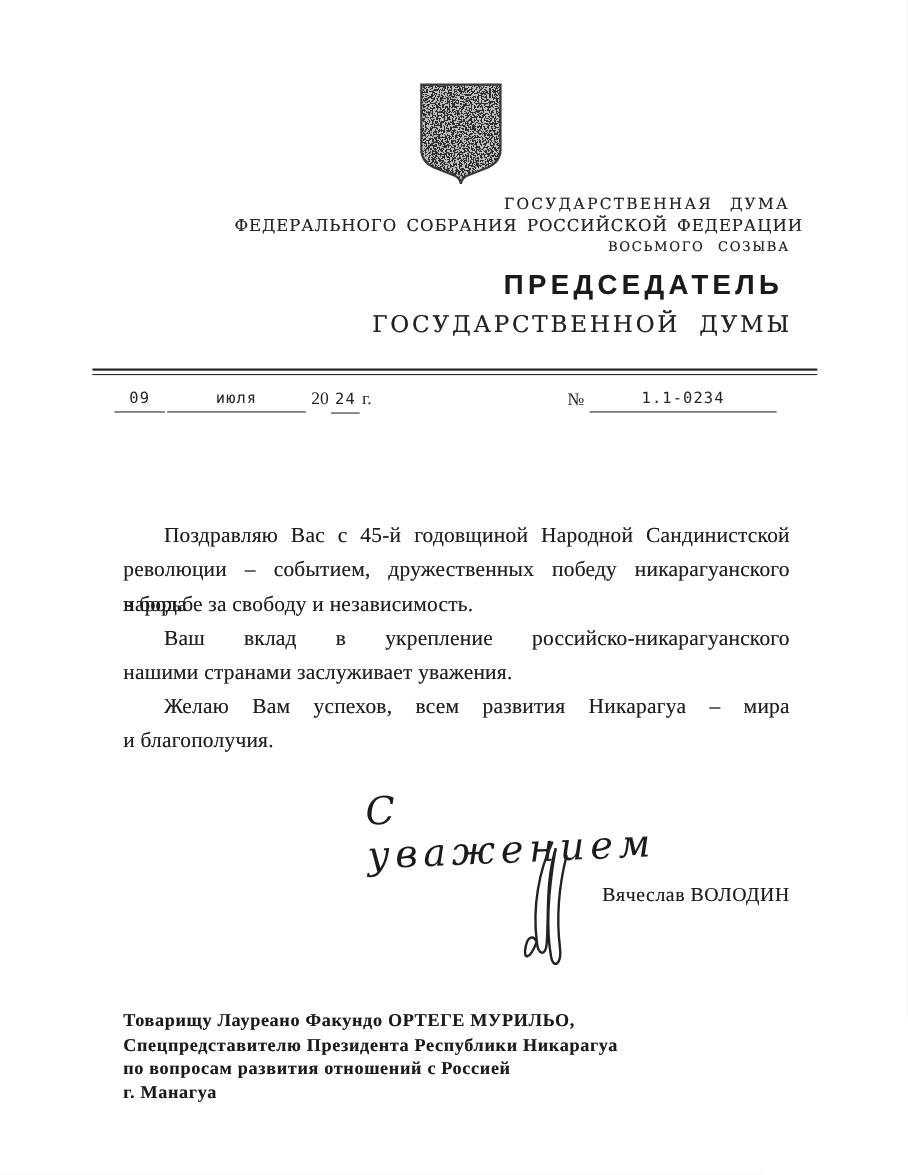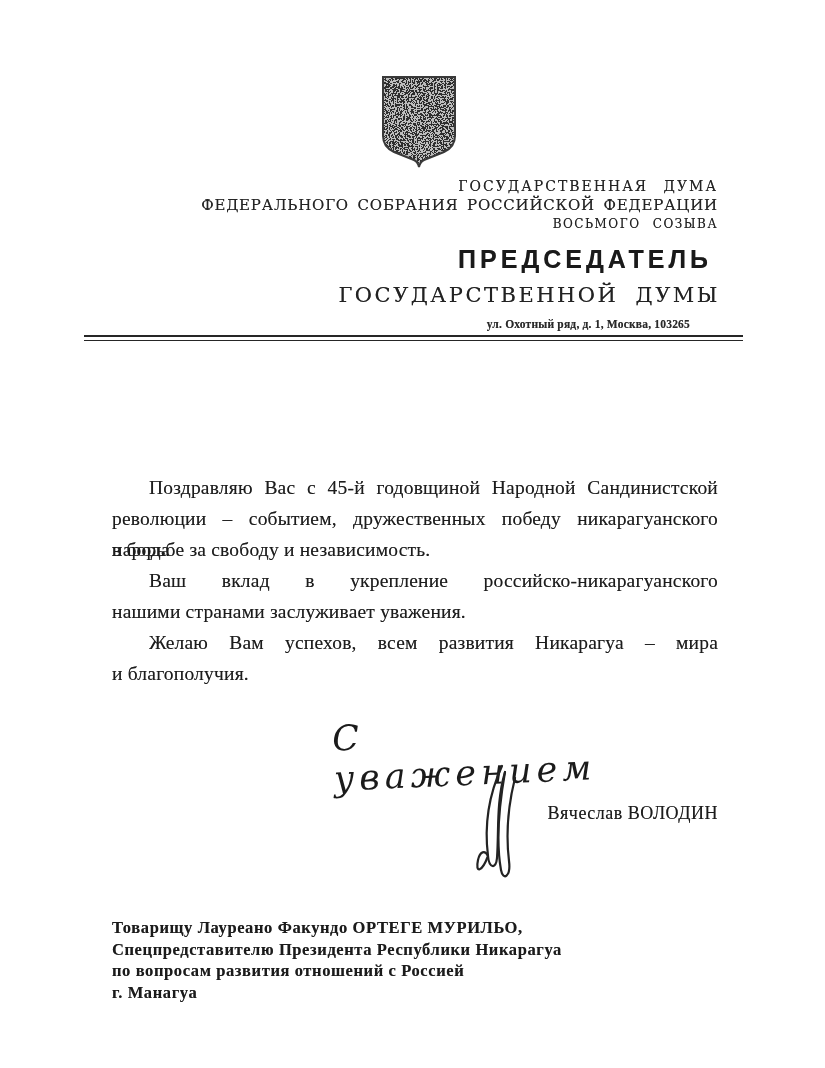--- a/index.html
+++ b/index.html
@@ -6,21 +6,21 @@
   .page{
     position:relative;width:825px;height:1068px;background:#ffffff;
     margin:0 auto;overflow:hidden;
     font-family:"Liberation Serif", serif;color:#1d1d1d;
   }
   .abs{position:absolute;}
   .ctr{text-align:right;}
   
   .org1{top:178px;left:118px;width:600px;font-family:"DejaVu Serif",serif;
         font-size:14px;letter-spacing:2px;word-spacing:9px;color:#242424;}
-  .org2{top:196px;left:118px;width:600px;font-family:"DejaVu Serif",serif;
+  .org2{top:196px;left:130px;width:600px;font-family:"DejaVu Serif",serif;
         font-size:15px;letter-spacing:0.8px;word-spacing:3px;color:#242424;}
   .org3{top:217px;left:118px;width:600px;font-family:"DejaVu Serif",serif;
         font-size:12px;letter-spacing:1.5px;word-spacing:7px;color:#242424;}
   .head1{top:245px;left:112px;width:600px;font-family:Liberation Sans, sans-serif;
          font-weight:bold;font-size:25px;letter-spacing:4px;color:#1a1a1a;}
   .head2{top:283px;left:120px;width:600px;font-family:"DejaVu Serif",serif;
          font-size:21px;letter-spacing:2.5px;word-spacing:8px;color:#222;}
   .addr{top:318px;left:90px;width:600px;font-size:11.5px;font-weight:bold;
         letter-spacing:0.2px;color:#2a2a2a;}
   .rule{top:335px;left:84px;width:659px;height:3px;
@@ -83,23 +83,31 @@
       </g>
       <path d="M7,3 H79 V62 Q79,73 68,78 L48,86 Q44,88 43,93 Q42,88 38,86 L18,78 Q7,73 7,62 Z" fill="none" stroke="#3a3a3a" stroke-width="2"></path>
     </svg>
   </div>
 
   <div class="abs ctr org1 soft">ГОСУДАРСТВЕННАЯ ДУМА</div>
   <div class="abs ctr org2 soft">ФЕДЕРАЛЬНОГО СОБРАНИЯ РОССИЙСКОЙ ФЕДЕРАЦИИ</div>
   <div class="abs ctr org3 soft">ВОСЬМОГО СОЗЫВА</div>
   <div class="abs ctr head1 soft">ПРЕДСЕДАТЕЛЬ</div>
   <div class="abs ctr head2 soft">ГОСУДАРСТВЕННОЙ ДУМЫ</div>
-  <div class="abs ctr addr soft">ул. Охотный ряд, д. 1, Москва, 103265</div>
   <div class="abs rule"></div>
 
+  <div class="abs ref">
+    <span class="seg day typed">09</span>
+    <span class="seg month typed">июля</span>
+    <span class="yearwrap">
+      <span>20</span><span class="y2 typed">24</span><span>г.</span>
+    </span>
+    <span class="nosign">№</span>
+    <span class="seg num typed">1.1-0234</span>
+  </div>
 
 
   <div class="abs bodytxt soft">
     <div class="bline ind">Поздравляю Вас с 45-й годовщиной Народной Сандинистской</div>
     <div class="bline">революции – событием, дружественных победу никарагуанского народа</div>
     <div class="bline-last">в борьбе за свободу и независимость.</div>
     <div class="bline ind">Ваш вклад в укрепление российско-никарагуанского</div>
     <div class="bline-last">нашими странами заслуживает уважения.</div>
     <div class="bline ind">Желаю Вам успехов, всем развития Никарагуа – мира</div>
     <div class="bline-last">и благополучия.</div>

